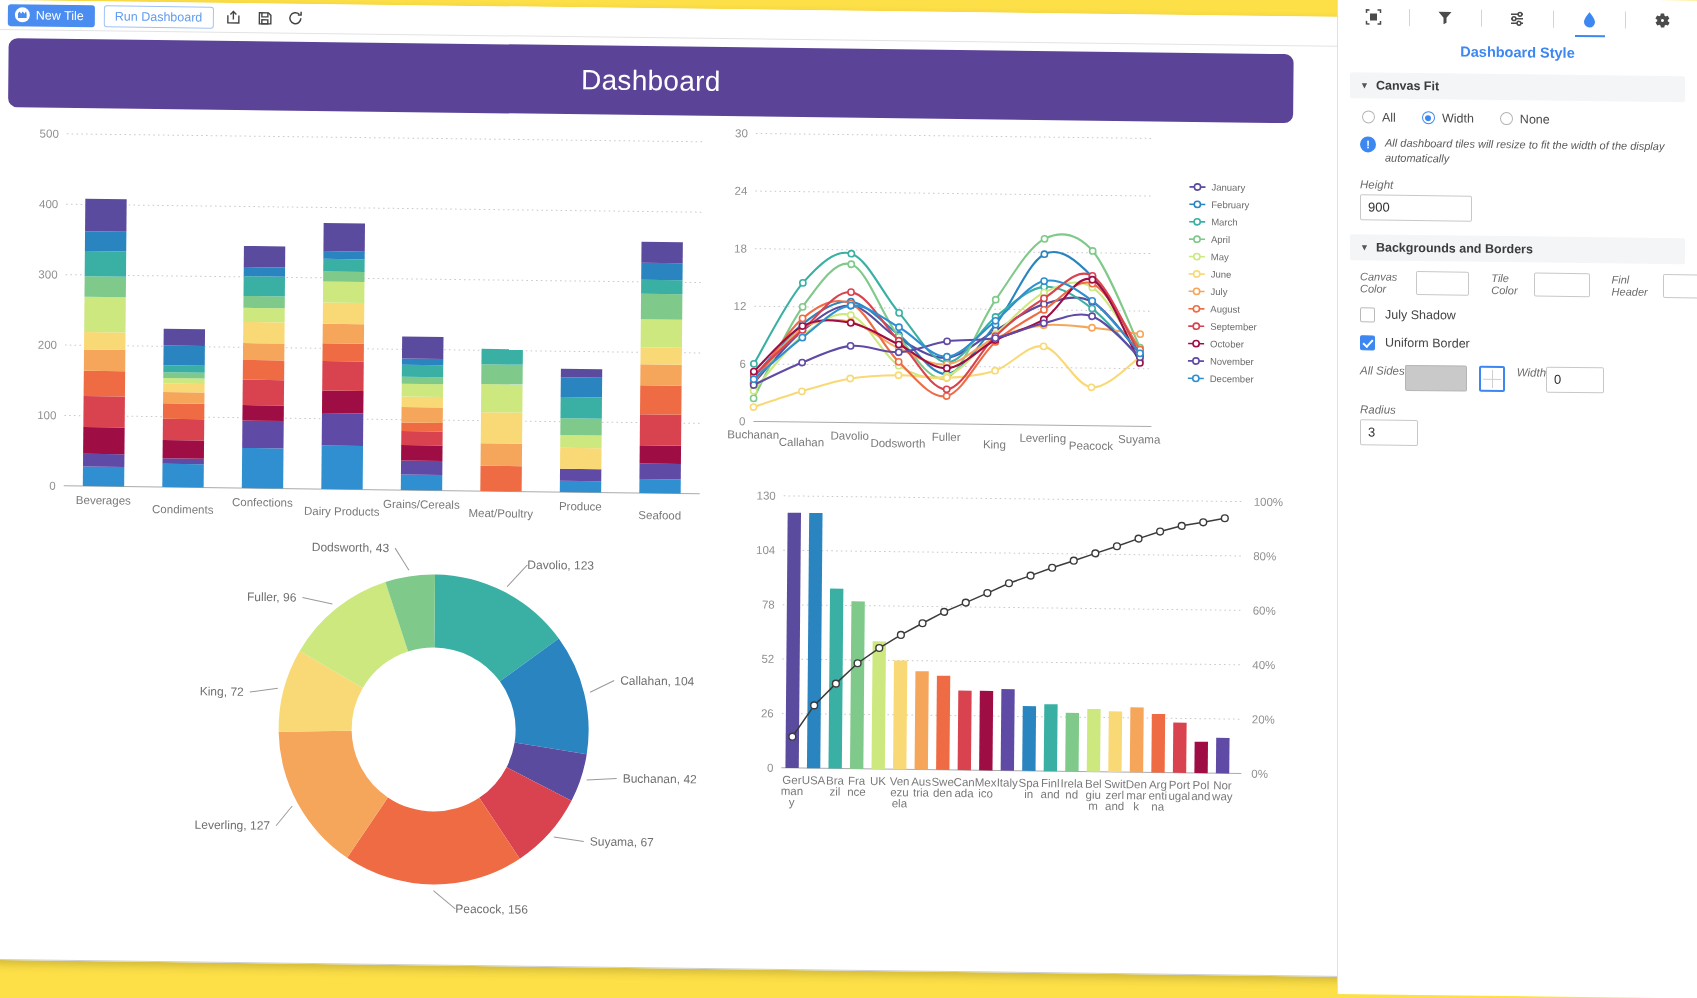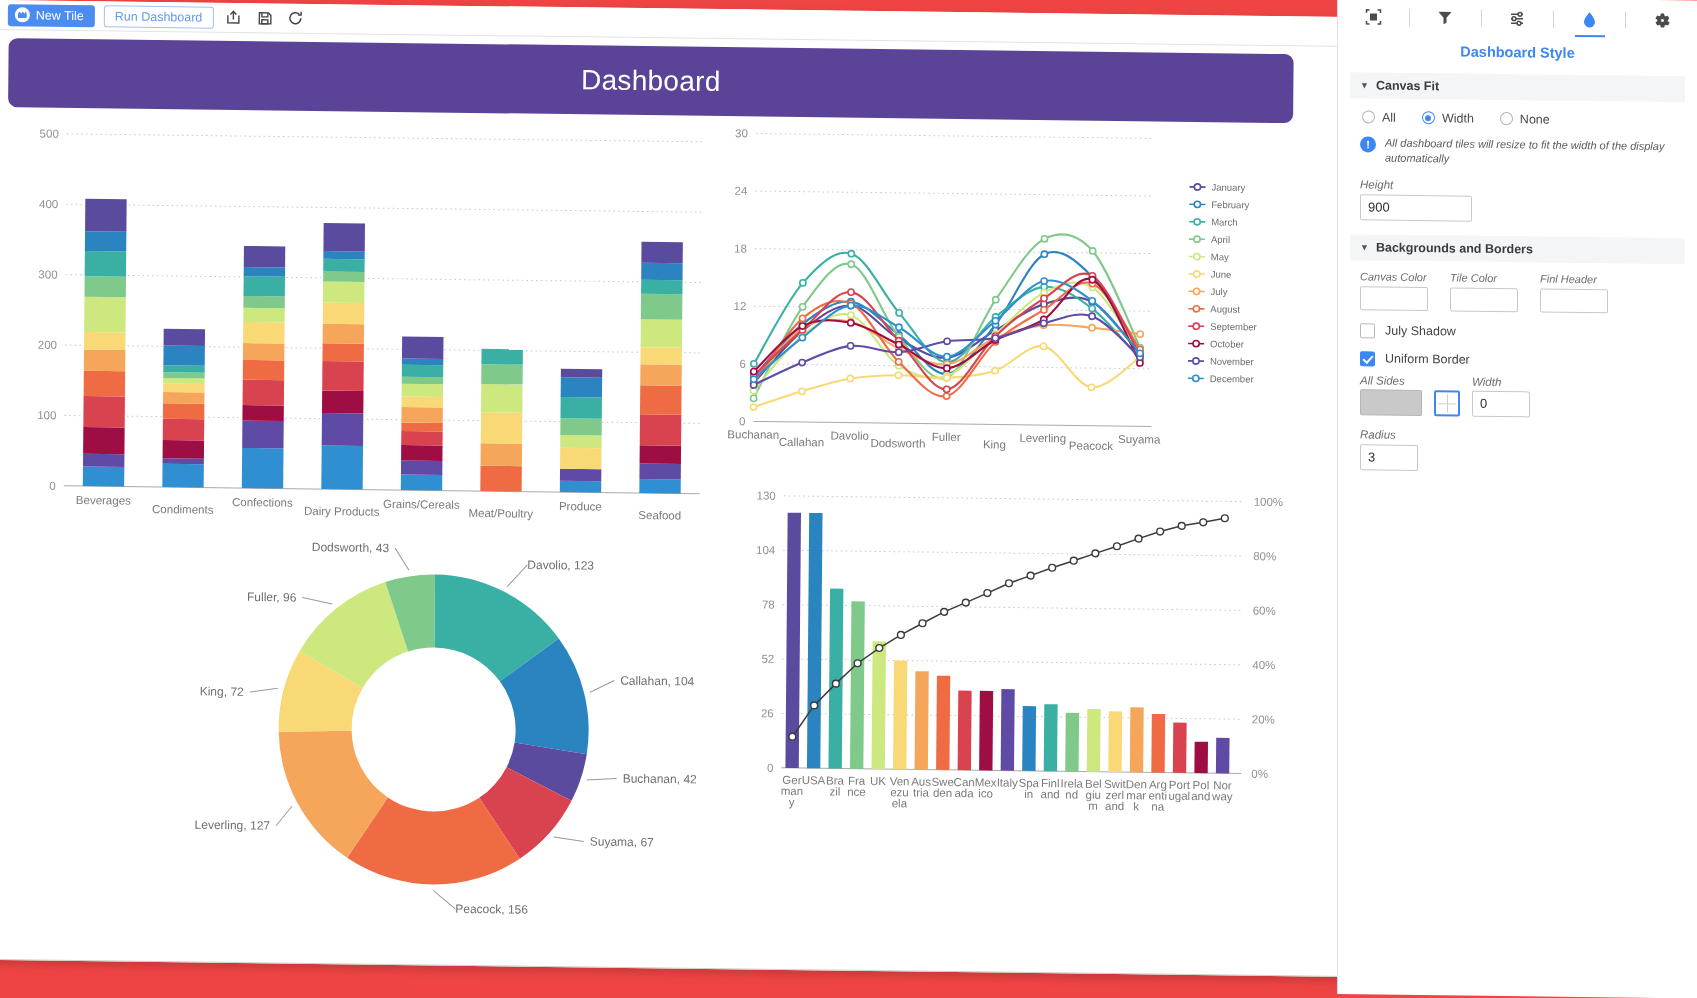--- a/index.html
+++ b/index.html
@@ -3,21 +3,21 @@
 <meta charset="utf-8">
 <style>
   * { box-sizing: border-box; }
   html, body {
     margin: 0; padding: 0;
     width: 1697px; height: 998px;
     background: #ffffff;
     font-family: "Liberation Sans", sans-serif;
     overflow: hidden;
   }
-  #root { position: relative; width: 1697px; height: 998px; background: #ef4444; }
+  #root { position: relative; width: 1697px; height: 998px; background: #fde047; }
 
   
   .app-skew {
     position: absolute; left: 0; top: 0;
     width: 1430px; height: 960px;
     transform: matrix(1, 0.0125, -0.0088, 1, 0, 0);
     transform-origin: 0 0;
     background: #ffffff;
     border-right: 1px solid #d8d8d8;
     border-bottom: 1px solid #cfcfcf;
@@ -115,21 +115,21 @@
   .info-row { display: flex; gap: 9px; padding: 11px 18px 0 22px; }
   .info-ico { flex: 0 0 16px; width: 16px; height: 16px; border-radius: 50%;
               background: #3d87f2; color: #fff; font-size: 11px; font-weight: bold;
               display: flex; align-items: center; justify-content: center; margin-top: 1px; }
   .info-txt { font-size: 11px; color: #5a5a5a; font-style: italic; line-height: 1.35; }
   .fld-label { font-size: 11.5px; color: #6b6b6b; padding: 13px 0 4px 22px; font-style: italic; }
   .txt-input { margin-left: 22px; width: 112px; height: 26px; border: 1px solid #c8c8c8;
                border-radius: 2px; font-size: 13px; padding: 0 7px; color: #333;
                font-family: "Liberation Sans", sans-serif; background: #fff; }
   .color-row { display: flex; gap: 22px; padding: 10px 0 0 22px; }
-  .color-item { display: flex; flex-direction: column; gap: 4px; }
+  .color-item { display: flex; flex-direction: row; gap: 4px; }
   .color-cap { font-size: 11px; color: #6b6b6b; font-style: italic; }
   .color-box { width: 68px; height: 24px; border: 1px solid #c8c8c8; border-radius: 2px;
                background: #fff; cursor: pointer; }
   .chk-row { display: flex; align-items: center; gap: 10px; padding: 13px 0 0 22px;
              font-size: 12.5px; color: #444; cursor: pointer; }
   .chk { width: 15px; height: 15px; border: 1.5px solid #b9b9b9; border-radius: 2px; background: #fff;
          display: inline-block; position: relative; }
   .chk.on { background: #3d87f2; border-color: #3d87f2; }
   .chk.on::after { content: ""; position: absolute; left: 4px; top: 1px; width: 4px; height: 8px;
                    border: solid #fff; border-width: 0 2px 2px 0; transform: rotate(42deg); }
@@ -140,21 +140,21 @@
                 position: relative; background: #fff; cursor: pointer; }
   .sides-grid::before, .sides-grid::after {
     content: ""; position: absolute; background: #cfcfcf;
   }
   .sides-grid::before { left: 50%; top: 2px; bottom: 2px; width: 1px; }
   .sides-grid::after  { top: 50%; left: 2px; right: 2px; height: 1px; }
   .w-input { width: 58px; height: 26px; border: 1px solid #c8c8c8; border-radius: 2px;
              font-size: 13px; padding: 0 7px; font-family: "Liberation Sans", sans-serif;
              color: #333; background: #fff; }
   .lbl-sm { font-size: 11.5px; color: #6b6b6b; font-style: italic; margin-bottom: 3px; }
-  .inline-lab { display: flex; flex-direction: column; }
+  .inline-lab { display: flex; flex-direction: row; margin-top: 6px; }
 </style>
 </head>
 <body>
 
 <div id="root">
 
   <div class="app-skew">
 
     <div class="toolbar">
       <button class="btn-new">

